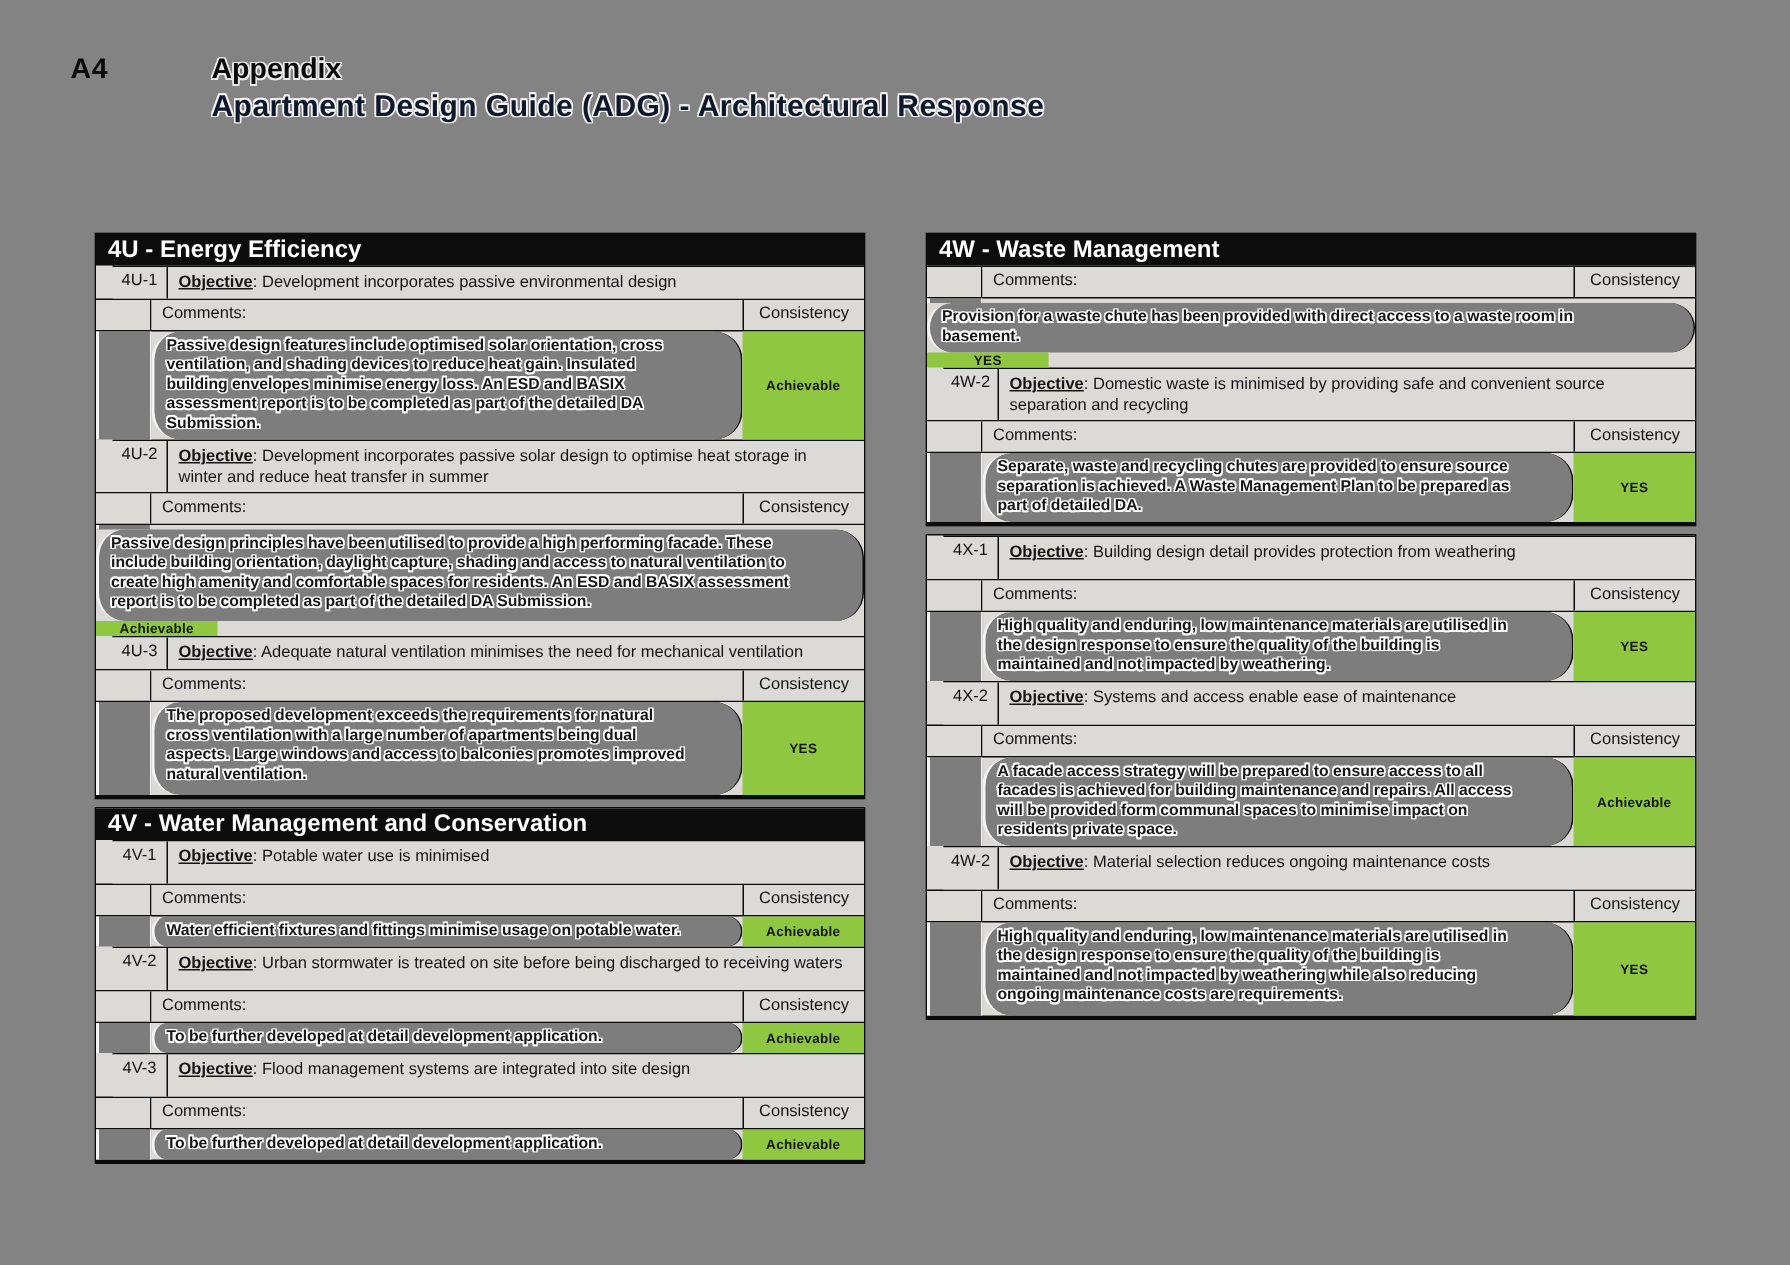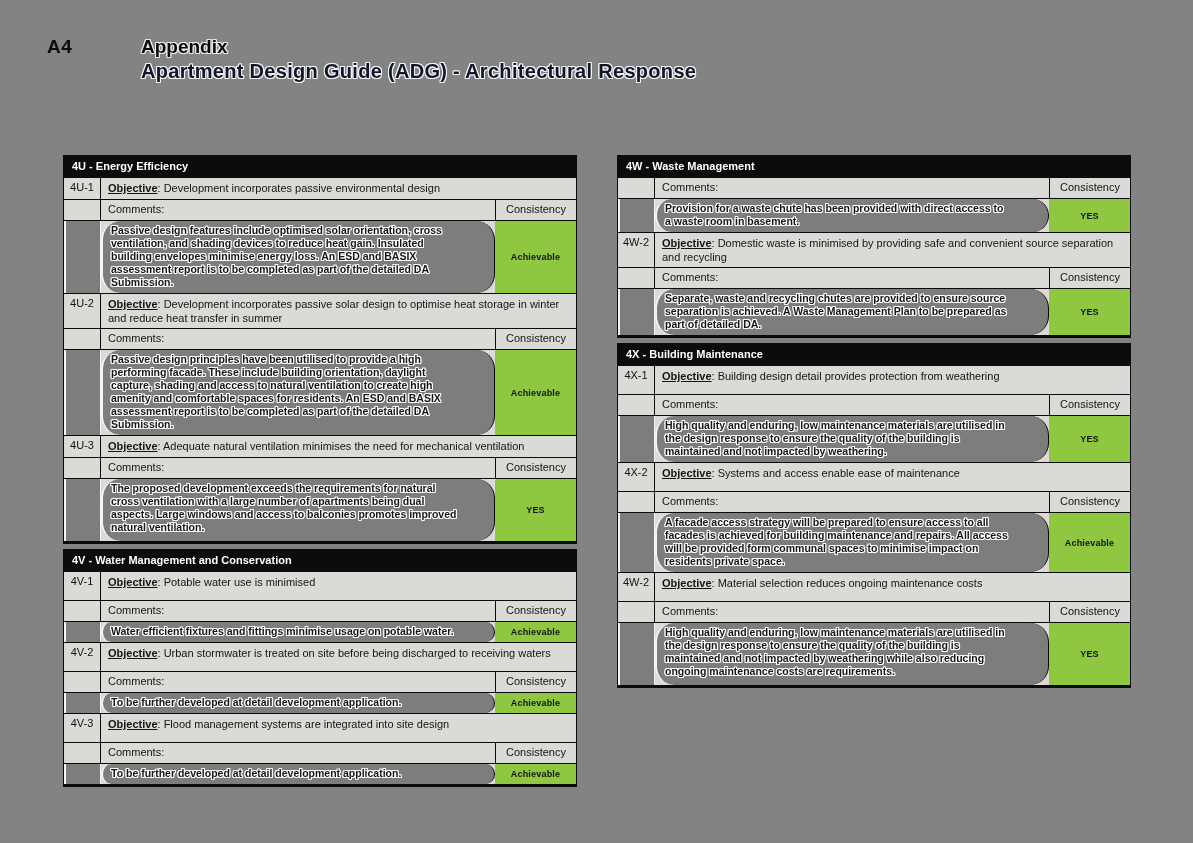--- a/index.html
+++ b/index.html
@@ -26,36 +26,36 @@
   }
   .col{position:absolute;top:155px;width:514px;}
   .col-left{left:63px;}
   .col-right{left:617px;}
   .tbl{
     border:1px solid #0b0b0b;border-bottom:3px solid #0b0b0b;
     margin-bottom:5px;background:#dcdad7;
   }
   .sec-header{
     background:#0c0c0c;color:#fff;
-    font-size:11px;font-weight:bold;
+    font-size:16px;font-weight:bold;
     padding:4px 8px 4px 8px;line-height:13px;
   }
   .row{display:flex;border-top:1px solid #0b0b0b;align-items:stretch;}
   .cid{
     flex:none;width:37px;box-sizing:border-box;
     text-align:center;font-size:11px;color:#111;
     padding-top:3px;border-right:1px solid #0b0b0b;
     background:#dcdad7;
   }
   .cobj{
     flex:1;background:#dcdad7;color:#141414;
     font-size:11px;line-height:14px;
     padding:3px 10px 3px 7px;box-sizing:border-box;
   }
-  .obj-row{min-height:21px;}
+  .obj-row{min-height:21px;margin-left:11px;}
   .obj-row.tall{min-height:28px;}
   .objlbl{font-weight:bold;text-decoration:underline;}
   .ch-row{min-height:20px;}
   .ccom{
     flex:1;background:#dcdad7;color:#141414;font-size:11px;
     padding:3px 7px;border-right:1px solid #0b0b0b;box-sizing:border-box;
   }
   .ccons{
     flex:none;width:80px;background:#dcdad7;color:#141414;
     font-size:11px;text-align:center;padding:3px 0;box-sizing:border-box;
@@ -71,24 +71,24 @@
     text-shadow:-1px -1px 0 #fdfdfd,1px -1px 0 #fdfdfd,-1px 1px 0 #fdfdfd,1px 1px 0 #fdfdfd,0 1px 0 #fdfdfd,0 -1px 0 #fdfdfd,1px 0 0 #fdfdfd,-1px 0 0 #fdfdfd;
     border-radius:19px;
   }
   .cgreen{
     flex:none;width:81px;box-sizing:border-box;background:#8fc740;
     display:flex;align-items:center;justify-content:center;
     font-size:9px;font-weight:600;color:#141414;letter-spacing:.2px;
     text-align:center;
   }
   .lines-1{min-height:19px;}
-  .lines-2{min-height:30px;}
+  .lines-2{min-height:30px;flex-direction:column;}
   .lines-3{min-height:46px;justify-content:space-between;}
   .lines-4{min-height:62px;}
-  .lines-5{min-height:74px;}
+  .lines-5{min-height:74px;flex-direction:column;}
 </style>
 </head>
 <body>
 
 <div class="page-label">A4</div>
 <div class="doc-heading">Appendix</div>
 <div class="doc-subheading">Apartment Design Guide (ADG) - Architectural Response</div>
 
 <div class="col col-left">
 
@@ -218,21 +218,20 @@
       <div class="ccons">Consistency</div>
     </div>
     <div class="row cm-row lines-3">
       <div class="cid"></div>
       <div class="ctext">Separate, waste and recycling chutes are provided to ensure source separation is achieved. A Waste Management Plan to be prepared as part of detailed DA.</div>
       <div class="cgreen">YES</div>
     </div>
   </div>
 
   <div class="tbl">
-    <div class="sec-header">4X - Building Maintenance</div>
 
     <div class="row obj-row tall">
       <div class="cid">4X-1</div>
       <div class="cobj"><span class="objlbl">Objective</span><span>: Building design detail provides protection from weathering</span></div>
     </div>
     <div class="row ch-row">
       <div class="cid"></div>
       <div class="ccom">Comments:</div>
       <div class="ccons">Consistency</div>
     </div>

